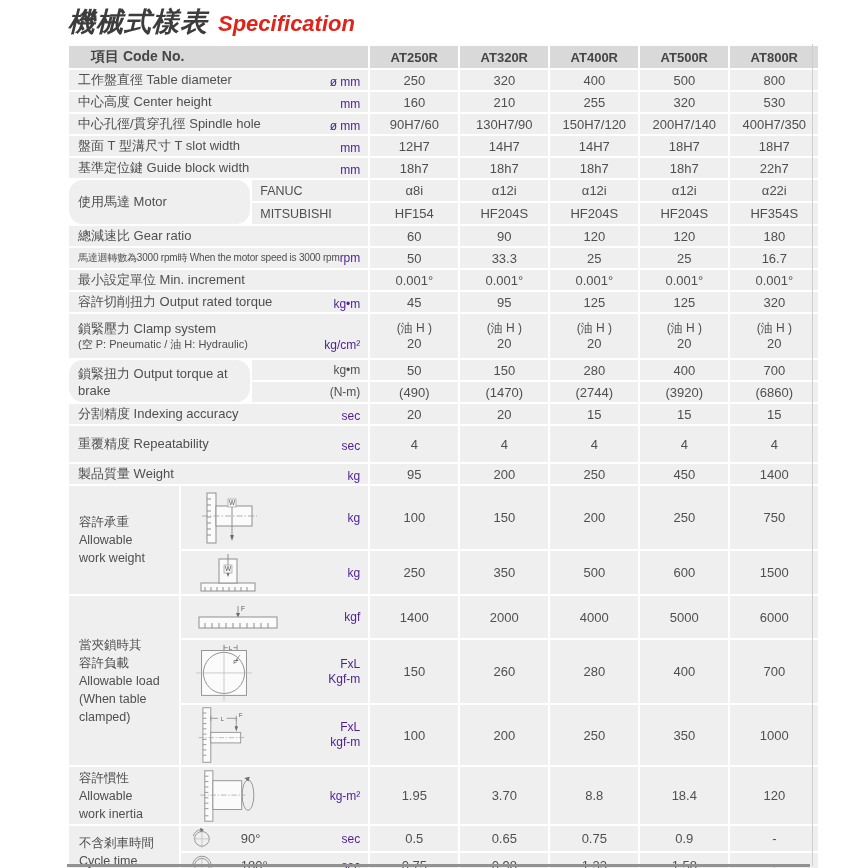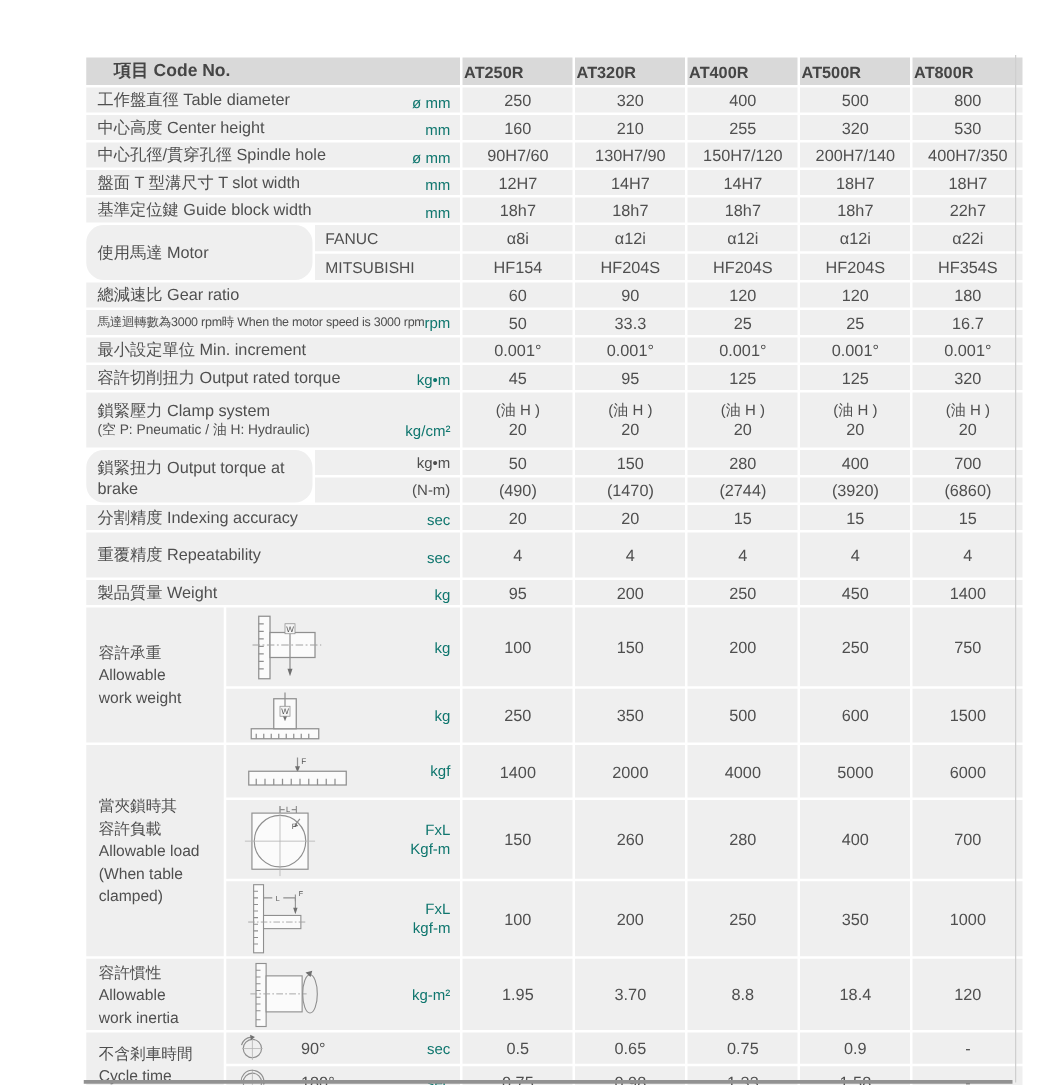--- a/index.html
+++ b/index.html
@@ -5,27 +5,27 @@
   html,body{margin:0;padding:0;}
   body{width:850px;height:868px;background:#ffffff;font-family:"Liberation Sans",sans-serif;position:relative;overflow:hidden;}
   .page{position:absolute;inset:0;}
   .title{position:absolute;left:68px;top:4px;white-space:nowrap;}
   .title-zh{font-size:27px;font-weight:bold;font-style:italic;color:#3c3c3c;letter-spacing:1px;}
   .title-en{font-size:22px;font-weight:bold;font-style:italic;color:#e2231a;margin-left:10px;}
   table.spec{position:absolute;left:67px;top:44px;border-collapse:separate;border-spacing:2px;background:#ffffff;table-layout:fixed;}
   td{background:#efefef;color:#4f4f4f;font-size:13px;vertical-align:middle;overflow:hidden;}
   tr.hdr td{background:#d9d9d9;color:#454545;font-weight:bold;}
   .hlabel{text-align:left;padding-left:22px;font-size:14px;}
-  .hmodel{text-align:left;font-size:13px;}
+  .hmodel{text-align:center;font-size:13px;}
   .v{text-align:center;padding:0;}
   .lcell{padding:0 8px 0 9px;}
   .lr{display:flex;justify-content:space-between;align-items:flex-end;width:100%;}
   .lab{font-size:13px;white-space:nowrap;}
   .small .lab{font-size:10px;letter-spacing:-0.2px;}
-  .unit{font-size:12px;color:#0f766e;white-space:nowrap;}
+  .unit{font-size:12px;color:#4c1d95;white-space:nowrap;}
   .plain{padding-left:9px;border-radius:14px;}
   .subcell{padding-left:8px;font-size:12.5px;}
   .unit-right{text-align:right;padding-right:8px;font-size:12px;}
   .lab2 .l1{display:block;font-size:13px;line-height:17px;}
   .lab2 .l2{display:block;font-size:11px;line-height:15px;}
   .two span{display:block;line-height:16px;}
   .two .t1{font-size:12px;}
   .seccell{padding-left:10px;vertical-align:middle;}
   .seccell span{display:block;font-size:12.5px;line-height:18px;}
   .dcell{padding:0 8px 0 0;}
@@ -42,20 +42,23 @@
   .arr{fill:#6f6f6f;stroke:none;}
   svg text{font-size:6.5px;fill:#555;font-family:"Liberation Sans",sans-serif;}
   .bottom-rule{position:absolute;left:67px;top:864px;width:743px;height:3px;background:#929292;}
   .edge-line{position:absolute;left:812px;top:44px;width:1px;height:822px;background:#cfcfcf;}
 </style>
 </head>
 <body>
 
 <div class="page">
 
+  <div class="title">
+    <span class="title-zh">機械式樣表</span><span class="title-en">Specification</span>
+  </div>
 
   <table class="spec">
     <colgroup>
       <col style="width:106px">
         <col style="width:67px">
         <col style="width:112px">
       <col style="width:88px">
         <col style="width:88px">
         <col style="width:88px">
         <col style="width:88px">

